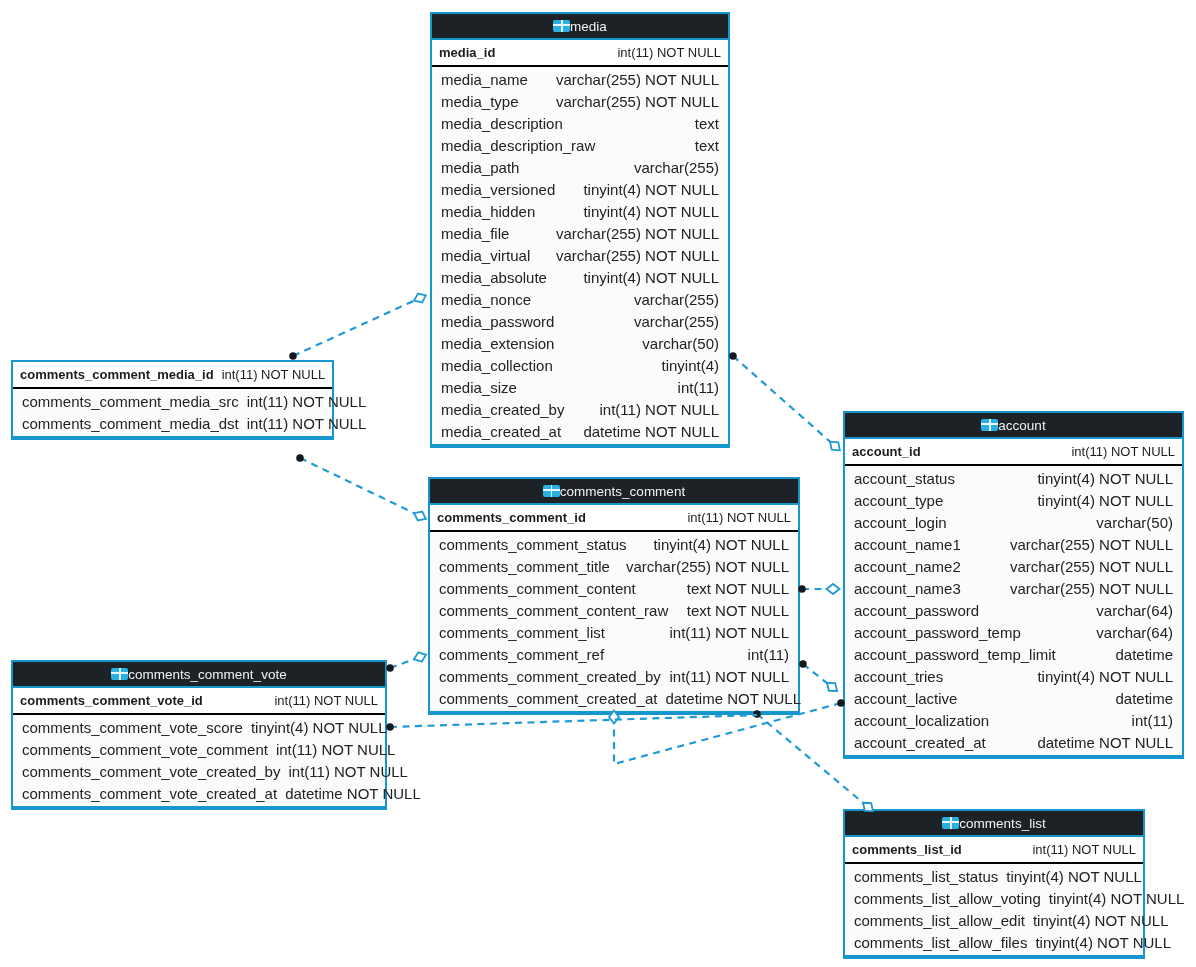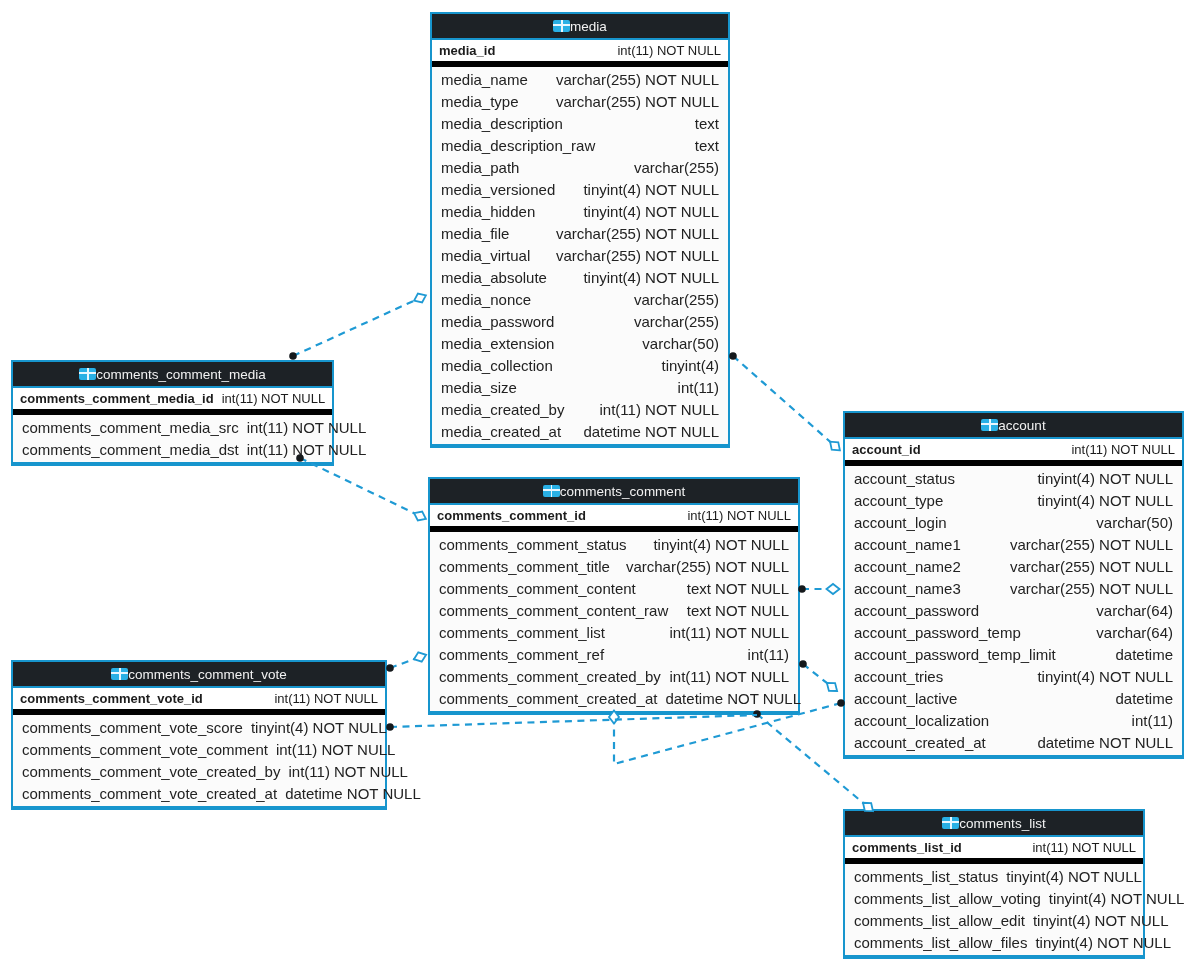--- a/index.html
+++ b/index.html
@@ -13,21 +13,21 @@
   }
   .tbl-header{
     height:26px;background:#1d2226;color:#f2f2f2;
     display:flex;align-items:center;justify-content:center;
     font-size:13.5px;gap:0;border-bottom:2px solid #1795cd;box-sizing:border-box;
   }
   .tbl-icon{position:relative;width:17px;height:12px;background:#29b0e5;border-radius:2px;flex:0 0 auto;}
   .tbl-icon:before{content:"";position:absolute;left:0;right:0;top:4px;height:1.5px;background:#e8f7ff;}
   .tbl-icon:after{content:"";position:absolute;top:0;bottom:0;left:8px;width:1.5px;background:#e8f7ff;}
   .pk-row{
-    background:#ffffff;border-bottom:6px solid #000000;box-sizing:border-box;
+    background:#ffffff;border-bottom:2px solid #000000;box-sizing:border-box;
     height:27px;display:flex;align-items:center;justify-content:space-between;
     padding:0 7px;font-size:13px;color:#1c1c1c;
   }
   .pk-row .fname{font-weight:bold;}
   .tbl-body{padding:1px 0 2px 0;}
   .f-row{
     height:22px;display:flex;align-items:center;justify-content:space-between;
     padding:0 9px;font-size:15px;color:#222222;white-space:nowrap;
   }
   .fname{white-space:nowrap;}
@@ -158,24 +158,20 @@
             <span class="fname">media_created_by</span>
             <span class="ftype">int(11) NOT NULL</span>
           </div>
           <div class="f-row">
             <span class="fname">media_created_at</span>
             <span class="ftype">datetime NOT NULL</span>
           </div>
         </div>
       </div>
       <div class="db-table" style="left: 11px; top: 360px; width: 323px;">
-        <div class="tbl-header">
-          <span class="tbl-icon"></span>
-          <span>comments_comment_media</span>
-        </div>
         <div class="pk-row">
           <span class="fname">comments_comment_media_id</span>
           <span class="ftype">int(11) NOT NULL</span>
         </div>
         <div class="tbl-body">
           <div class="f-row">
             <span class="fname">comments_comment_media_src</span>
             <span class="ftype">int(11) NOT NULL</span>
           </div>
           <div class="f-row">

